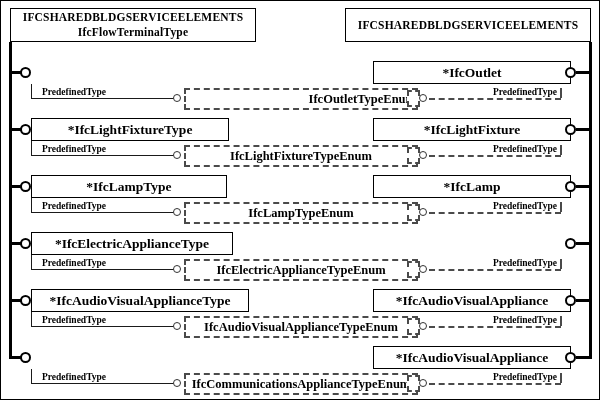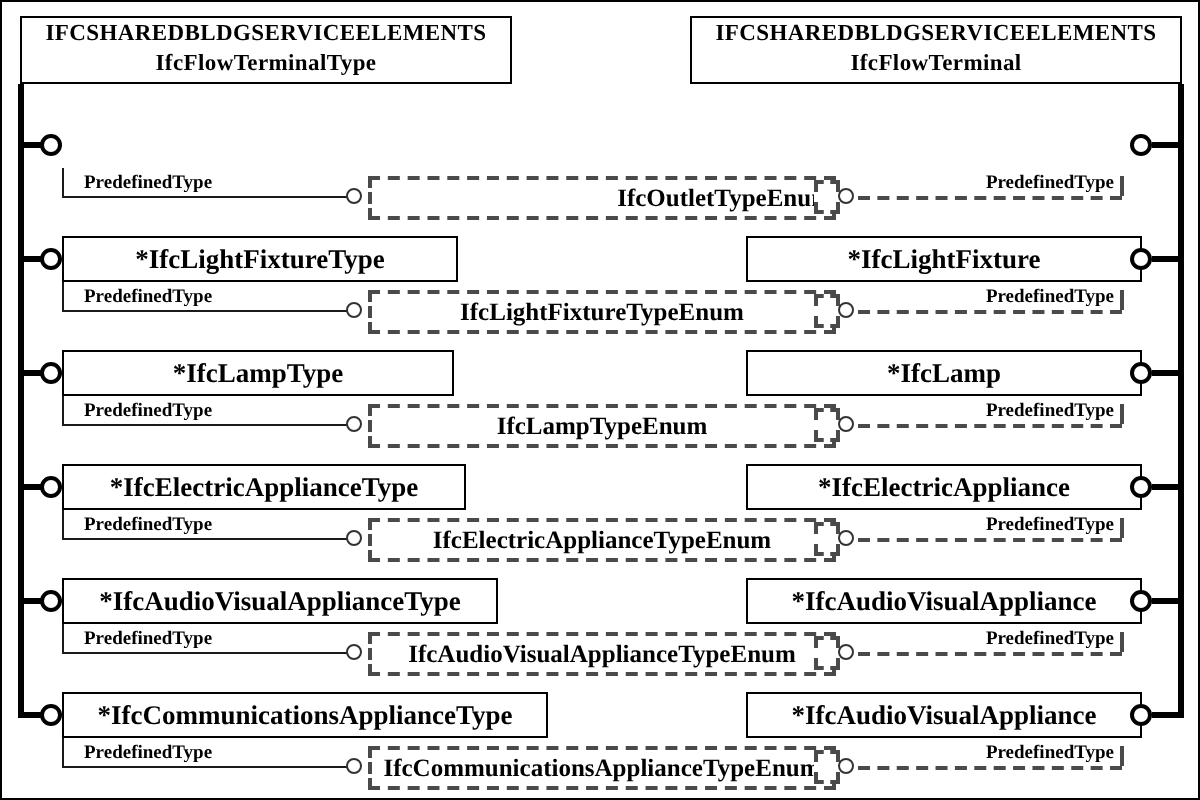--- a/index.html
+++ b/index.html
@@ -31,21 +31,20 @@
 <body>
 
 <div class="page">
 
   <div class="box header-box" style="left:9px;">
     <span>IFCSHAREDBLDGSERVICEELEMENTS</span>
     <span>IfcFlowTerminalType</span>
   </div>
   <div class="box header-box" style="left:344px;">
     <span>IFCSHAREDBLDGSERVICEELEMENTS</span>
-    <span>IfcFlowTerminal</span>
   </div>
 
   <div class="rail" style="left:8px;top:41px;height:317px;"></div>
   <div class="rail" style="left:588px;top:41px;height:317px;"></div>
 
   <div id="rows-layer">
   <div class="row" style="top: 60px;">
 
     <div class="stub" style="left:9px;top:10px;width:13px;"></div>
     <div class="circle" style="left:19px;top:6px;"></div>
@@ -59,20 +58,23 @@
     <div class="enum-box" style="left:183px;top:27px;width:234px;height:22px;justify-content:flex-end;">
       <span>IfcOutletTypeEnum</span>
     </div>
     <div class="notch" style="left:406px;top:29px;"></div>
     <div class="circle small" style="left:418px;top:33px;"></div>
 
     <div class="dash-h" style="left:428px;top:37px;width:132px;"></div>
     <div class="dash-v" style="left:559px;top:27px;height:10px;"></div>
     <div class="attr-label" style="left:470px;top:26px;width:86px;text-align:right;">PredefinedType</div>
 
+    <div class="box entity" style="left:372px;top:0;width:198px;">
+      <span>*IfcOutlet</span>
+    </div>
     <div class="circle" style="left:564px;top:6px;"></div>
     <div class="stub" style="left:575px;top:10px;width:14px;"></div>
   </div>
 
   <div class="row" style="top: 117px;">
 
     <div class="stub" style="left:9px;top:10px;width:13px;"></div>
     <div class="circle" style="left:19px;top:6px;"></div>
 
     <div class="box entity lbox" style="left: 30px; top: 0px; width: 198px;">
@@ -149,23 +151,20 @@
     <div class="enum-box" style="left:183px;top:27px;width:234px;height:22px;">
       <span>IfcElectricApplianceTypeEnum</span>
     </div>
     <div class="notch" style="left:406px;top:29px;"></div>
     <div class="circle small" style="left:418px;top:33px;"></div>
 
     <div class="dash-h" style="left:428px;top:37px;width:132px;"></div>
     <div class="dash-v" style="left:559px;top:27px;height:10px;"></div>
     <div class="attr-label" style="left:470px;top:26px;width:86px;text-align:right;">PredefinedType</div>
 
-    <div class="box entity" style="left:372px;top:0;width:198px;">
-      <span>*IfcElectricAppliance</span>
-    </div>
     <div class="circle" style="left:564px;top:6px;"></div>
     <div class="stub" style="left:575px;top:10px;width:14px;"></div>
   </div>
 
   <div class="row" style="top: 288px;">
 
     <div class="stub" style="left:9px;top:10px;width:13px;"></div>
     <div class="circle" style="left:19px;top:6px;"></div>
 
     <div class="box entity lbox" style="left: 30px; top: 0px; width: 218px;">
@@ -192,23 +191,20 @@
     </div>
     <div class="circle" style="left:564px;top:6px;"></div>
     <div class="stub" style="left:575px;top:10px;width:14px;"></div>
   </div>
 
   <div class="row" style="top: 345px;">
 
     <div class="stub" style="left:9px;top:10px;width:13px;"></div>
     <div class="circle" style="left:19px;top:6px;"></div>
 
-    <div class="box entity lbox" style="left: 30px; top: 0px; width: 243px;">
-      <span>*IfcCommunicationsApplianceType</span>
-    </div>
 
     <div class="line-v" style="left:30px;top:23px;height:15px;"></div>
     <div class="line-h" style="left:30px;top:37px;width:144px;"></div>
     <div class="attr-label" style="left:41px;top:26px;">PredefinedType</div>
     <div class="circle small" style="left:172px;top:33px;"></div>
 
     <div class="enum-box" style="left:183px;top:27px;width:234px;height:22px;">
       <span>IfcCommunicationsApplianceTypeEnum</span>
     </div>
     <div class="notch" style="left:406px;top:29px;"></div>

